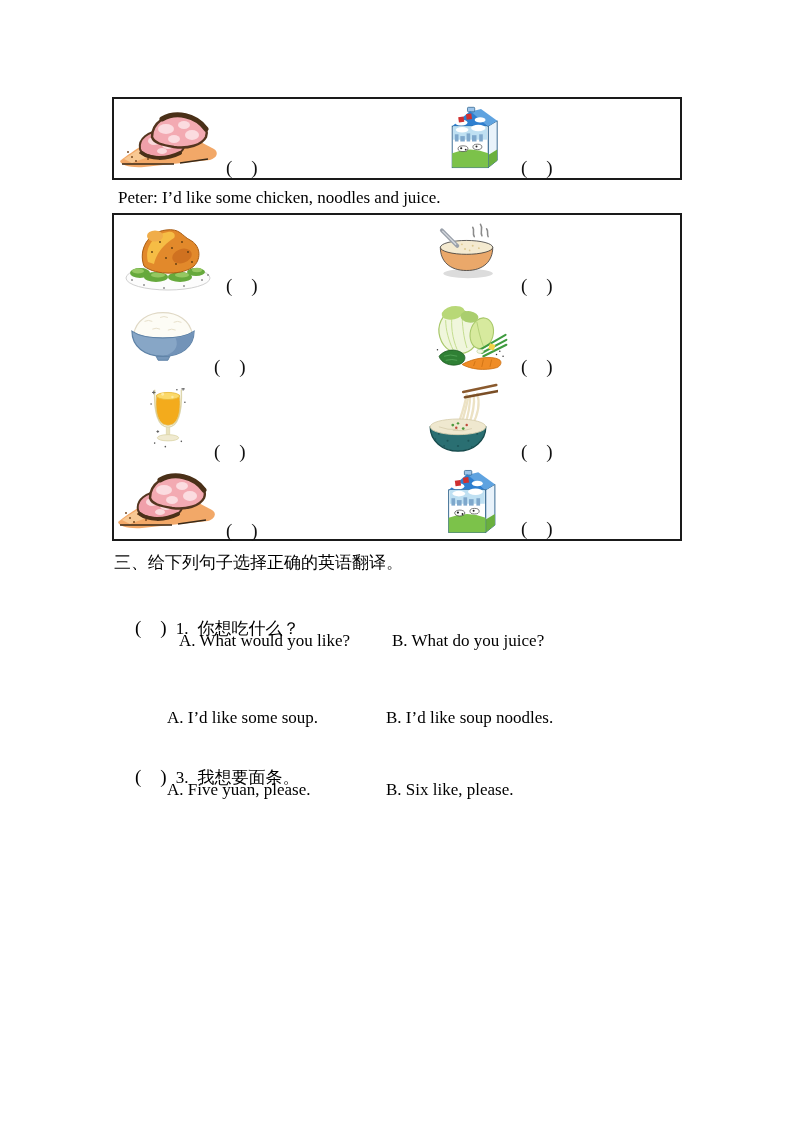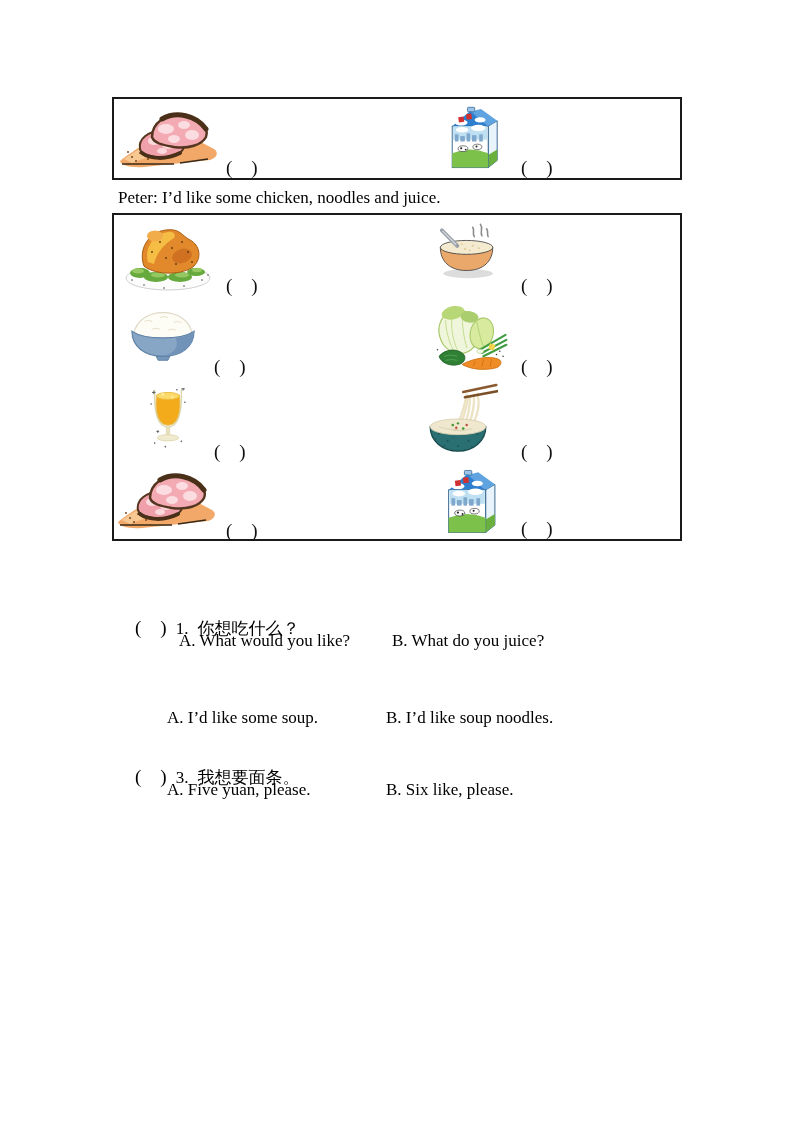--- a/index.html
+++ b/index.html
@@ -328,20 +328,21 @@
     </span>
   <span class="paren" style="left:226px;top:521px">(    )</span>
 
   <span class="abs" style="left:438px;top:464px">
     <svg width="62" height="74" viewBox="0 0 64 80">
         <use href="#ic-milk"></use>
       </svg>
     </span>
   <span class="paren" style="left:521px;top:519px">(    )</span>
 
+  <div class="textline" style="left:114px;top:553px">三、给下列句子选择正确的英语翻译。</div>
 
   <div class="qline" style="left:118px;top:596px">
     <span class="qparen">(    )</span><span class="qnum">1.</span><span class="qtext">你想吃什么？</span>
   </div>
   <span class="opt" style="left:179px;top:631px">A. What would you like?</span>
   <span class="opt" style="left:392px;top:631px">B. What do you juice?</span>
 
   <span class="opt" style="left:167px;top:708px">A. I’d like some soup.</span>
   <span class="opt" style="left:386px;top:708px">B. I’d like soup noodles.</span>
 

